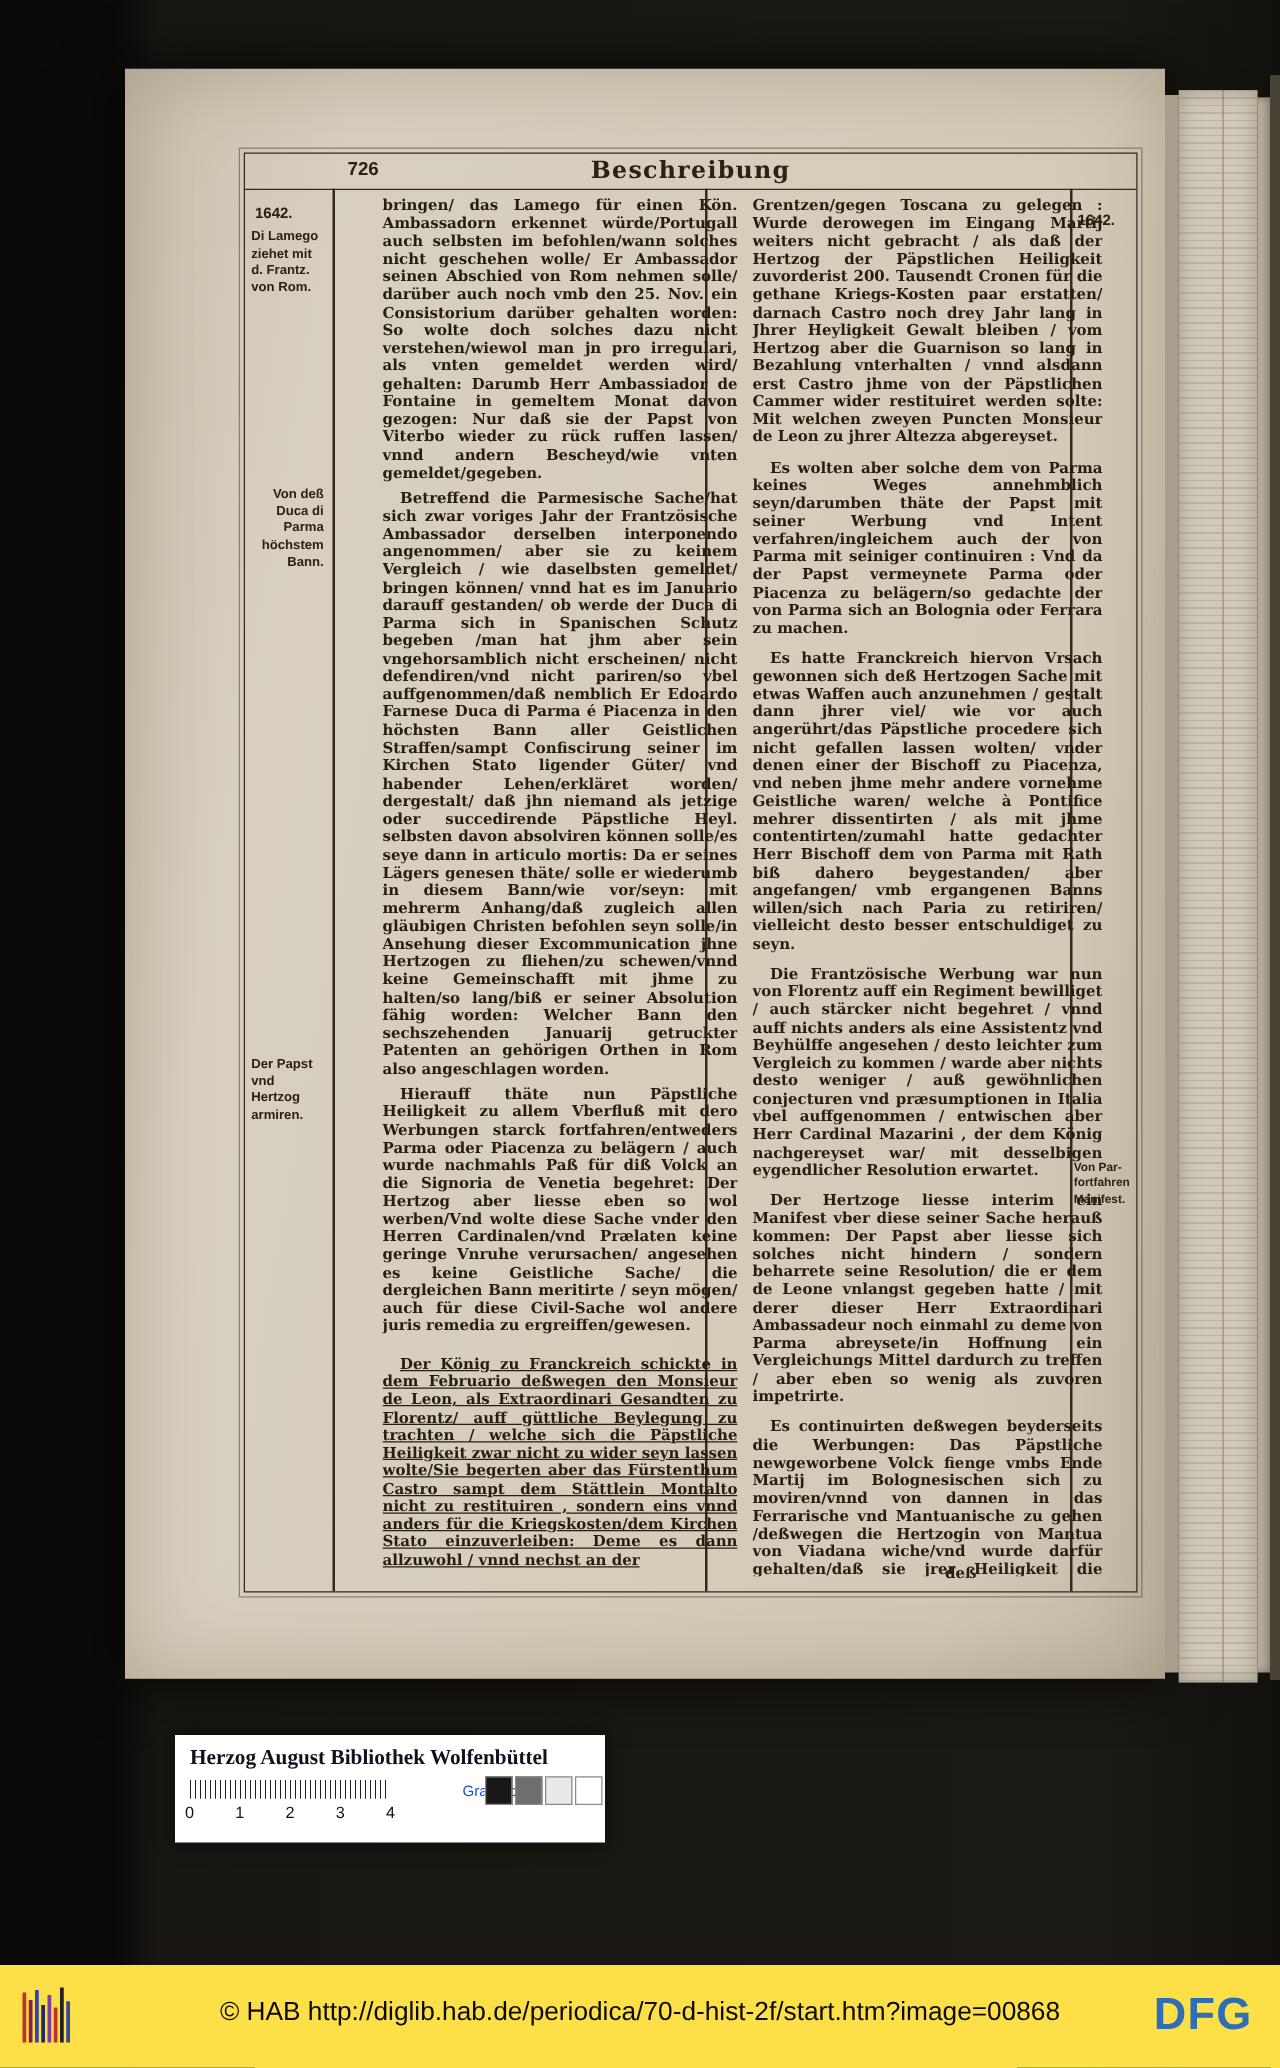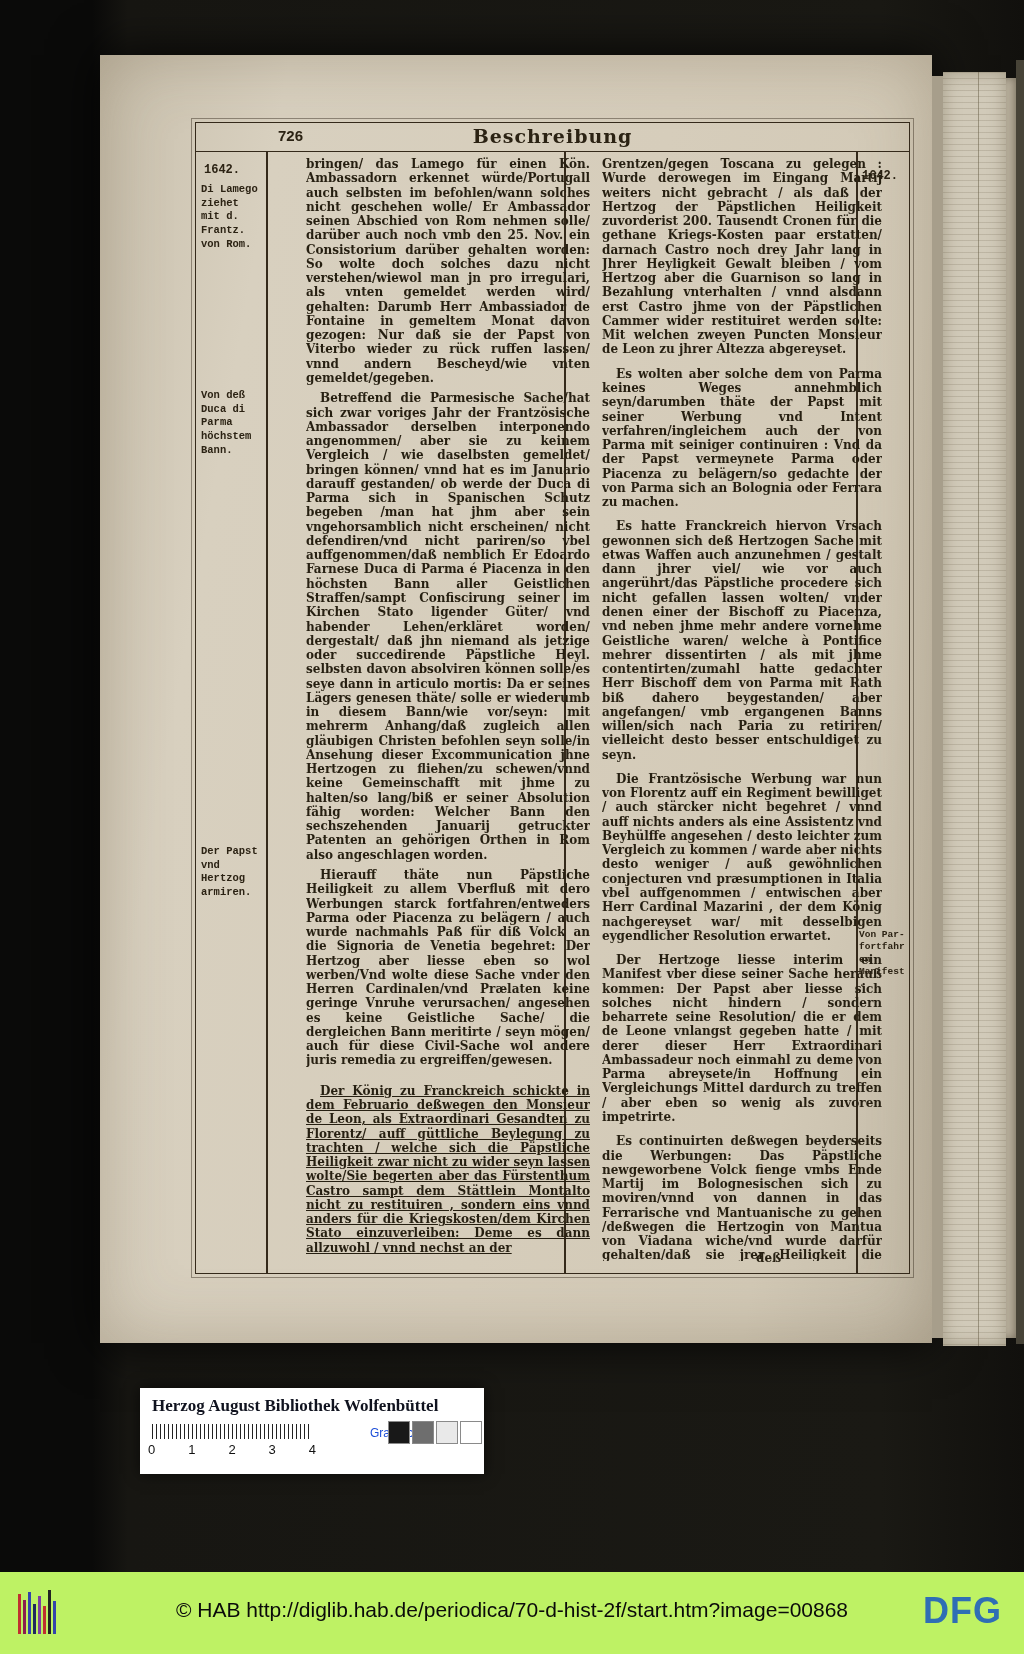--- a/index.html
+++ b/index.html
@@ -18,24 +18,24 @@
     position:absolute;left:95px;top:67px;width:713px;height:1150px;
     border:1.6px solid #34291a;outline:1px solid rgba(52,41,26,.45);outline-offset:3px;
     color:#2b2213;
   }
   .header{position:absolute;left:0;top:0;width:100%;height:28px;border-bottom:1.6px solid #34291a;}
   .pagenum{position:absolute;left:82px;top:4px;font-size:15px;font-weight:bold;font-family:Liberation Sans, sans-serif;}
   .runtitle{position:absolute;left:0;right:0;top:2px;text-align:center;font-size:19px;font-weight:bold;
     font-family:"DejaVu Serif",serif;letter-spacing:1px;}
   .vrule{position:absolute;top:28px;bottom:0;width:1.5px;background:#34291a;}
   .v1{left:70px;} .v2{left:368px;} .v3{left:660px;}
-  .mnote{position:absolute;font-family:Liberation Mono, monospace;font-weight:bold;font-size:10.5px;line-height:1.3;color:#2b2213;}
+  .mnote{position:absolute;font-family:Liberation Sans, sans-serif;font-weight:bold;font-size:10.5px;line-height:1.3;color:#2b2213;}
   .mn-year-l{left:8px;top:40px;font-size:12px;}
   .mn-lamego{left:5px;top:60px;width:58px;}
-  .mn-bann{left:5px;top:266px;width:58px;}
+  .mn-bann{left:5px;top:266px;width:58px;text-align:right;}
   .mn-armiren{left:5px;top:722px;width:58px;}
   .mn-year-r{left:666px;top:46px;font-size:12px;}
   .mn-manifest{left:663px;top:806px;width:48px;font-size:9.5px;overflow-wrap:anywhere;}
   .tcol{position:absolute;top:34px;height:1104px;overflow:hidden;
     font-family:"DejaVu Serif",serif;font-weight:bold;font-size:12px;line-height:1.19;
     text-align:justify;color:#261f11;margin-left:32px;}
   .lcol{left:78px;width:284px;}
   .rcol{left:374px;width:280px;}
   .tcol p{margin:0;}
   .tcol p.indent{text-indent:14px;}
@@ -60,21 +60,21 @@
     font-weight:bold;font-size:17px;color:#10131f;}
   .ruler{position:absolute;left:12px;top:36px;width:160px;height:15px;
     background:repeating-linear-gradient(90deg,#222 0 1px,transparent 1px 4px);}
   .ruler-nums{position:absolute;left:8px;top:54px;width:168px;display:flex;justify-content:space-between;
     font-family:"Liberation Sans",sans-serif;font-size:13px;color:#111;}
   .gs-label{position:absolute;left:182px;top:38px;font-family:"Liberation Sans",sans-serif;font-size:12px;color:#1d4ed8;margin-left:48px;}
   .patches{position:absolute;left:248px;top:33px;display:flex;gap:2px;}
   .patch{width:20px;height:21px;border:1px solid #8a8a8a;}
   .p1{background:#181818;} .p2{background:#6e6e6e;} .p3{background:#e9e9e9;} .p4{background:#ffffff;}
   
-  .footer{position:absolute;left:0;top:1572px;width:1024px;height:82px;background:#bef264;}
+  .footer{position:absolute;left:0;top:1572px;width:1024px;height:82px;background:#fde047;}
   .barcode{position:absolute;left:18px;top:16px;height:46px;display:flex;align-items:flex-end;gap:2px;}
   .bar{display:inline-block;width:3px;}
   .b1{background:#c03030;height:40px;} .b2{background:#8c1d4f;height:34px;}
   .b3{background:#3344aa;height:42px;} .b4{background:#20285e;height:30px;}
   .b5{background:#7a3fa0;height:38px;} .b6{background:#c03030;height:28px;}
   .b7{background:#222222;height:44px;} .b8{background:#3344aa;height:33px;}
   .copy{position:absolute;left:0;right:0;top:26px;text-align:center;
     font-family:"Liberation Sans",sans-serif;font-size:21px;color:#0a0a0a;}
   .dfg{position:absolute;right:22px;top:18px;font-family:"Liberation Sans",sans-serif;
     font-weight:bold;font-size:36px;letter-spacing:1px;color:#2f6eb5;}

